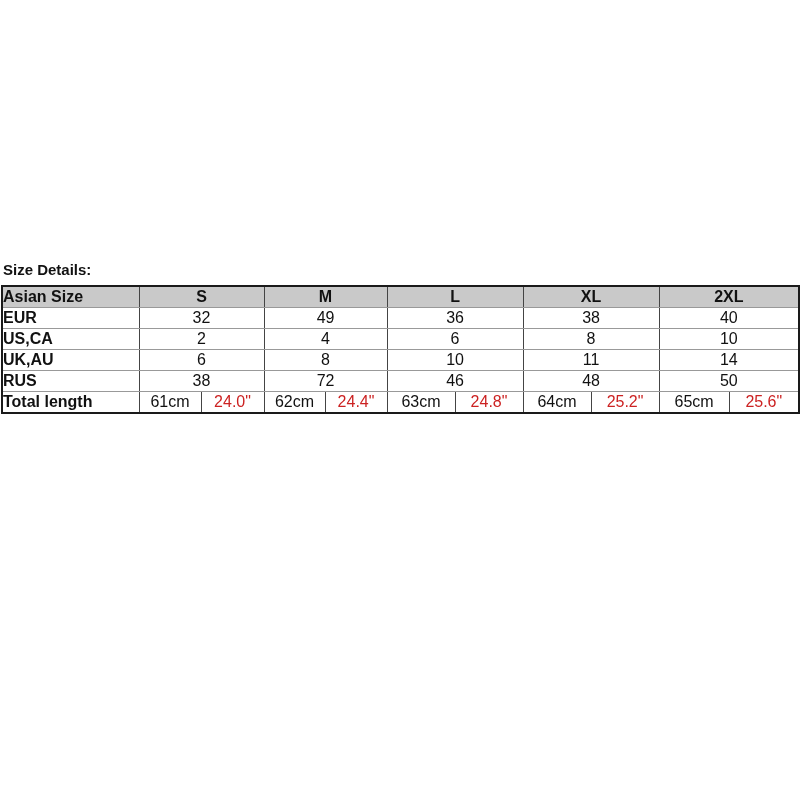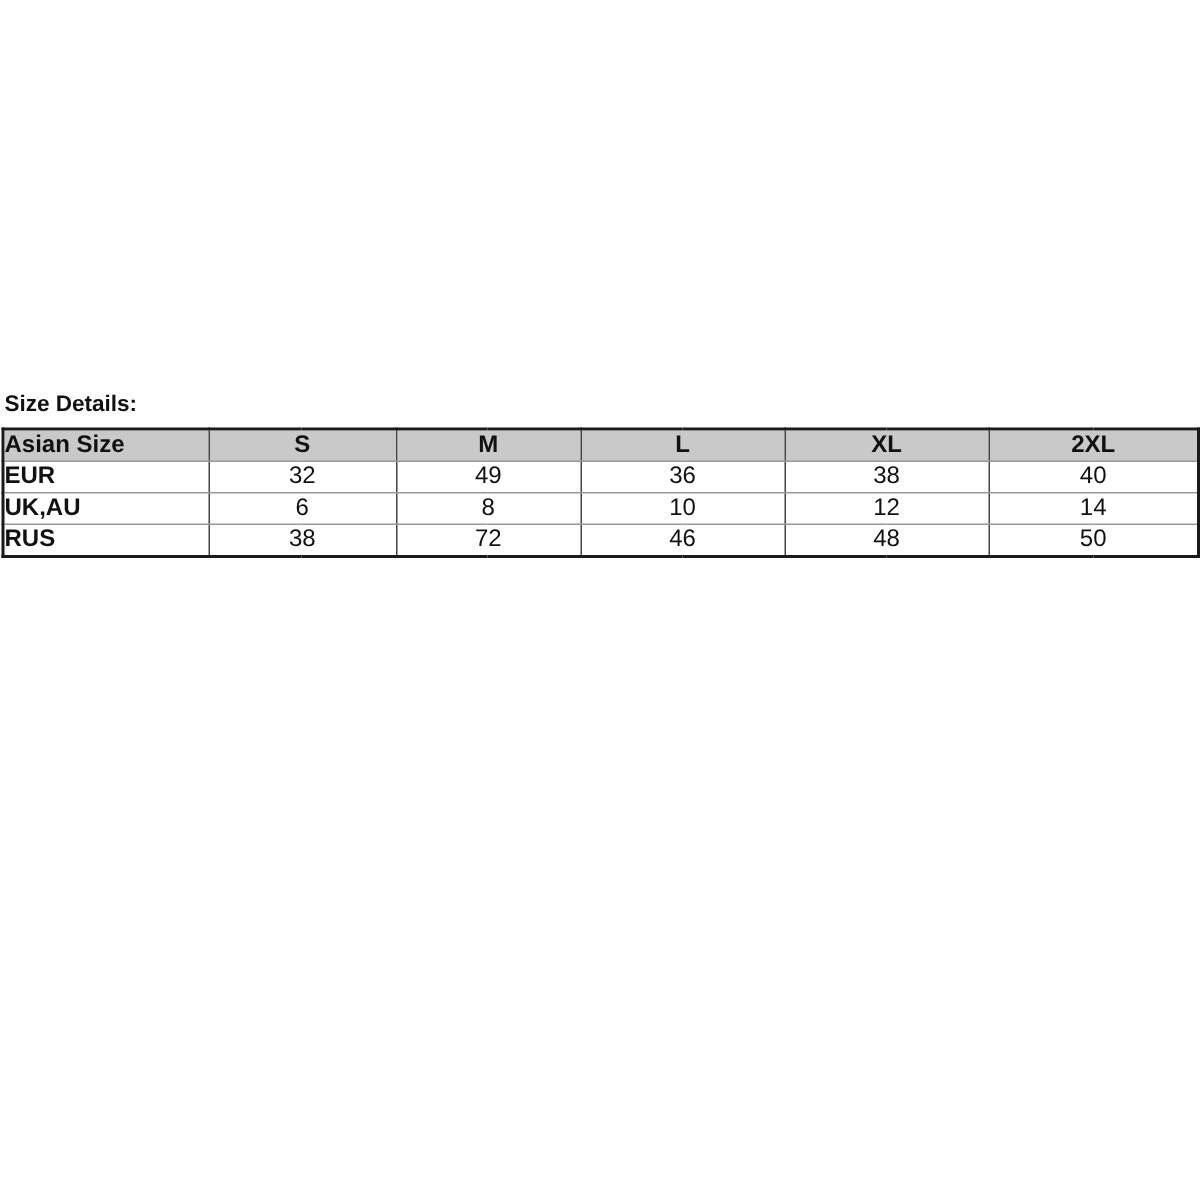--- a/index.html
+++ b/index.html
@@ -82,38 +82,59 @@
 
       <tr>
         <td class="lbl">EUR</td>
         <td class="c" colspan="2">32</td>
         <td class="c" colspan="2">49</td>
         <td class="c" colspan="2">36</td>
         <td class="c" colspan="2">38</td>
         <td class="c" colspan="2">40</td>
       </tr>
 
+      <tr>
+        <td class="lbl">US,CA</td>
+        <td class="c" colspan="2">2</td>
+        <td class="c" colspan="2">4</td>
+        <td class="c" colspan="2">6</td>
+        <td class="c" colspan="2">8</td>
+        <td class="c" colspan="2">10</td>
+      </tr>
 
       <tr>
         <td class="lbl">UK,AU</td>
         <td class="c" colspan="2">6</td>
         <td class="c" colspan="2">8</td>
         <td class="c" colspan="2">10</td>
-        <td class="c" colspan="2">12</td>
+        <td class="c" colspan="2">11</td>
         <td class="c" colspan="2">14</td>
       </tr>
 
       <tr>
         <td class="lbl">RUS</td>
         <td class="c" colspan="2">38</td>
         <td class="c" colspan="2">72</td>
         <td class="c" colspan="2">46</td>
         <td class="c" colspan="2">48</td>
         <td class="c" colspan="2">50</td>
       </tr>
 
 
 
 
+      <tr>
+        <td class="lbl">Total length</td>
+        <td class="c">61cm</td>
+        <td class="c red">24.0"</td>
+        <td class="c">62cm</td>
+        <td class="c red">24.4"</td>
+        <td class="c">63cm</td>
+        <td class="c red">24.8"</td>
+        <td class="c">64cm</td>
+        <td class="c red">25.2"</td>
+        <td class="c">65cm</td>
+        <td class="c red">25.6"</td>
+      </tr>
 
     </tbody>
   </table>
 </div>
 
 </body></html>

